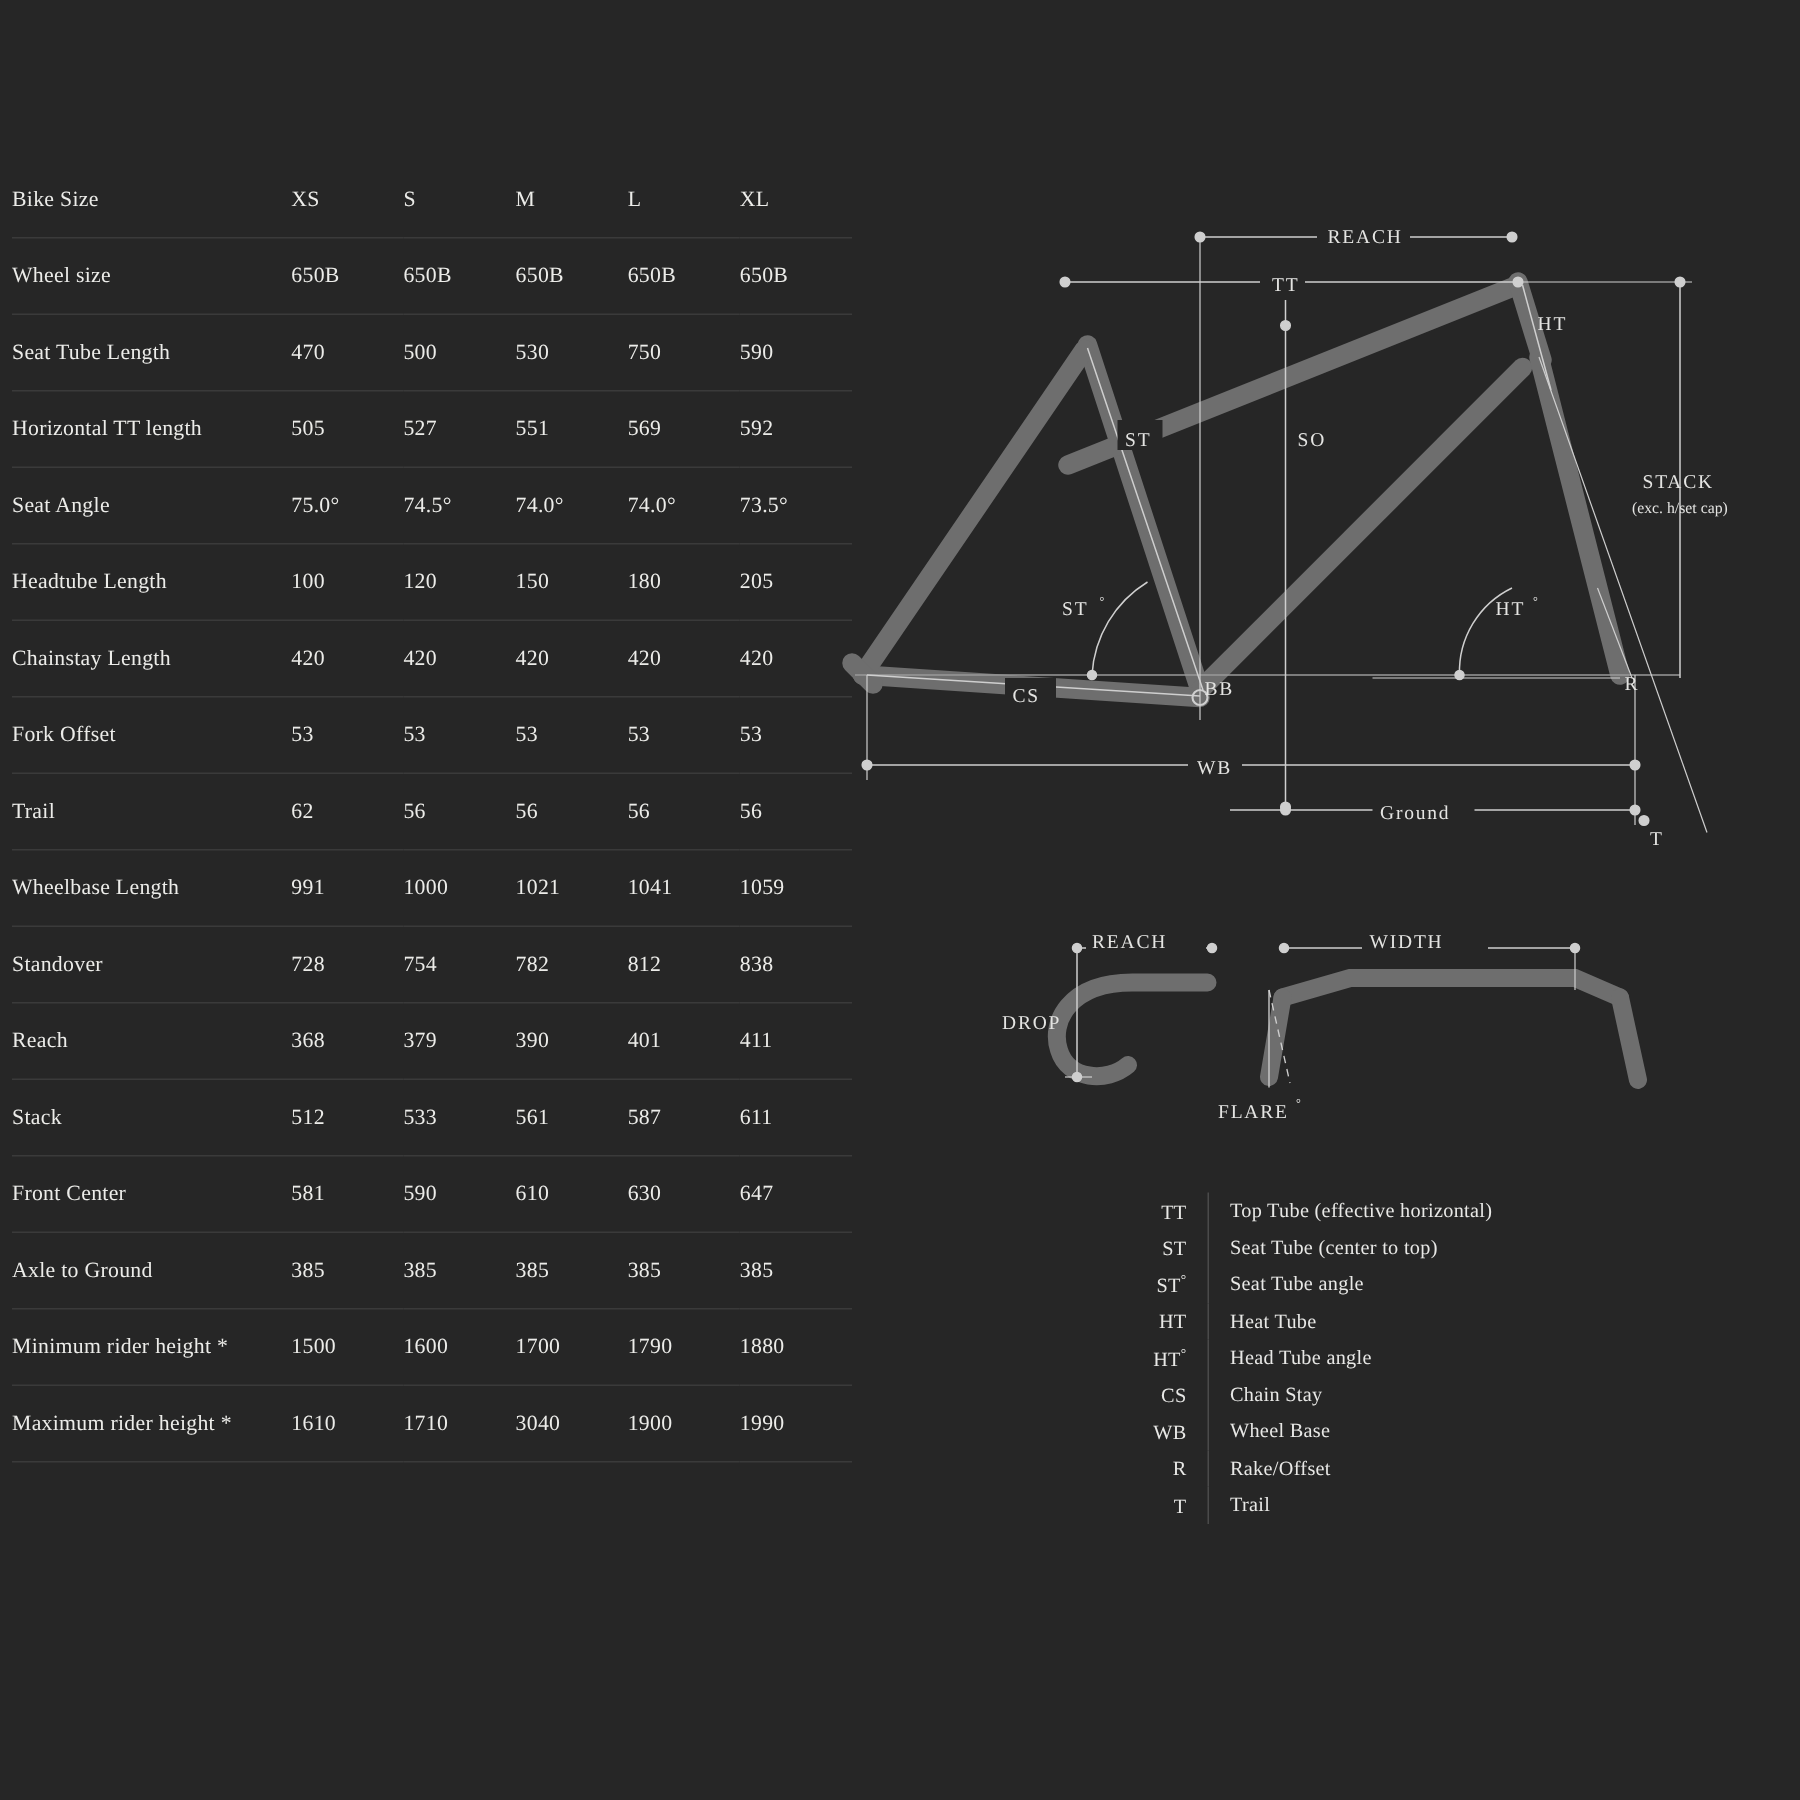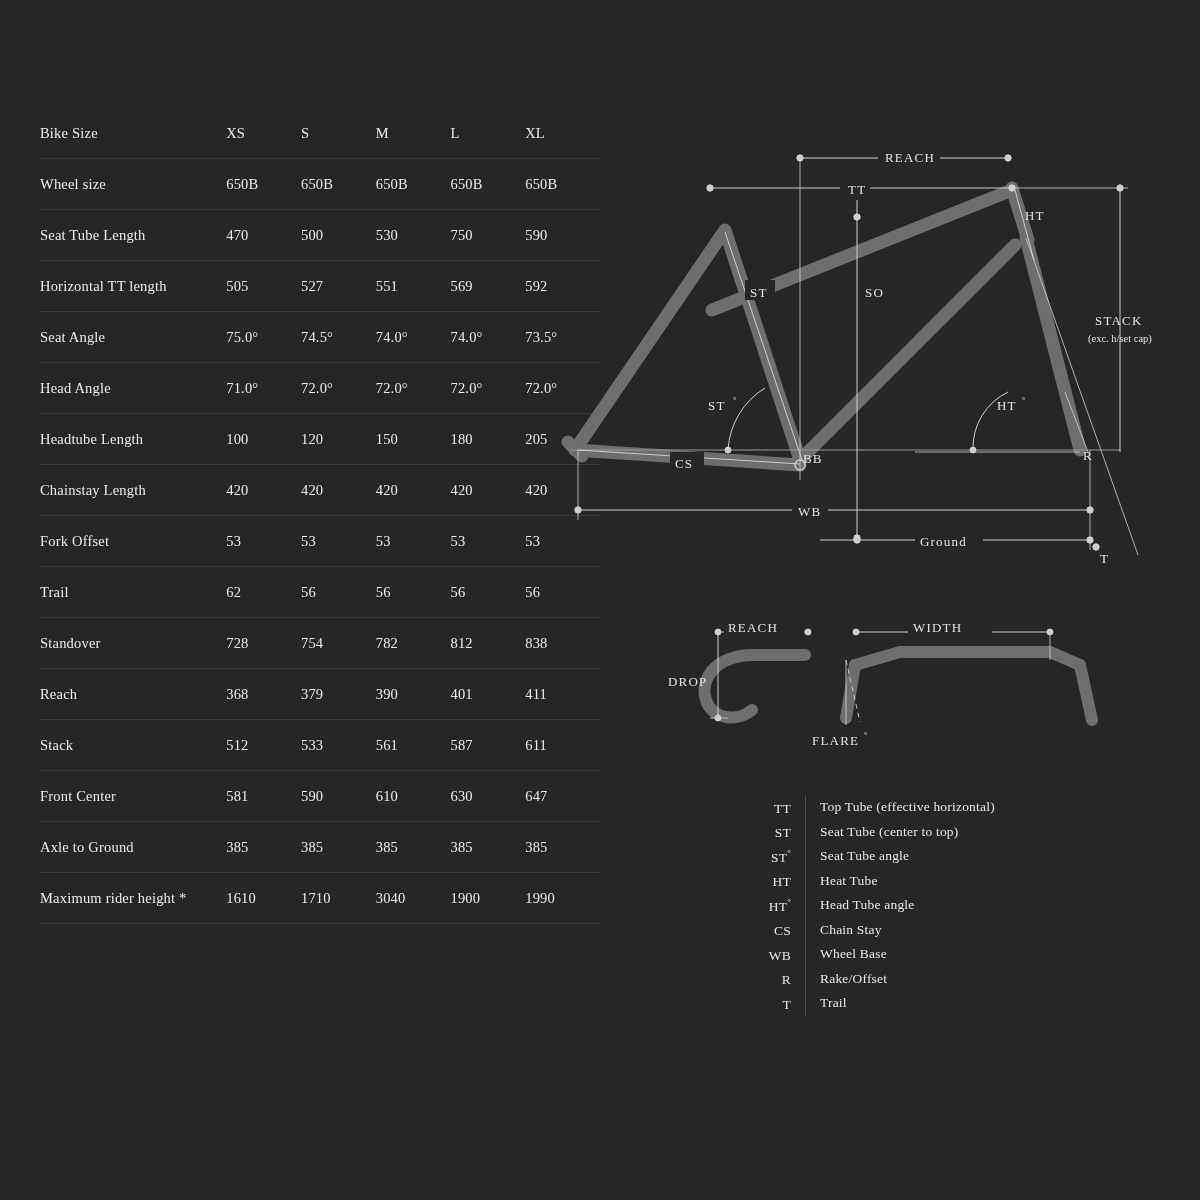--- a/index.html
+++ b/index.html
@@ -19,21 +19,20 @@
   
   #geo-table {
     position: absolute;
     left: 8px;
     top: 108px;
     width: 560px;
   }
   #geo-table table {
     border-collapse: collapse;
     width: 100%;
-    margin-left: 32px;
   }
   #geo-table td, #geo-table th {
     text-align: left;
     font-weight: normal;
     font-size: 14.5px;
     color: #ecece9;
     padding: 0 0 0 0;
     height: 50px;
     vertical-align: middle;
     white-space: nowrap;
@@ -145,28 +144,20 @@
       </tr>
       <tr>
         <td>Seat Angle</td>
         <td>75.0°</td>
         <td>74.5°</td>
         <td>74.0°</td>
         <td>74.0°</td>
         <td>73.5°</td>
       </tr>
       <tr>
-        <td>Head Angle</td>
-        <td>71.0°</td>
-        <td>72.0°</td>
-        <td>72.0°</td>
-        <td>72.0°</td>
-        <td>72.0°</td>
-      </tr>
-      <tr>
         <td>Headtube Length</td>
         <td>100</td>
         <td>120</td>
         <td>150</td>
         <td>180</td>
         <td>205</td>
       </tr>
       <tr>
         <td>Chainstay Length</td>
         <td>420</td>
@@ -185,20 +176,28 @@
       </tr>
       <tr>
         <td>Trail</td>
         <td>62</td>
         <td>56</td>
         <td>56</td>
         <td>56</td>
         <td>56</td>
       </tr>
       <tr>
+        <td>Wheelbase Length</td>
+        <td>991</td>
+        <td>1000</td>
+        <td>1021</td>
+        <td>1041</td>
+        <td>1059</td>
+      </tr>
+      <tr>
         <td>Standover</td>
         <td>728</td>
         <td>754</td>
         <td>782</td>
         <td>812</td>
         <td>838</td>
       </tr>
       <tr>
         <td>Reach</td>
         <td>368</td>
@@ -223,20 +222,28 @@
         <td>630</td>
         <td>647</td>
       </tr>
       <tr>
         <td>Axle to Ground</td>
         <td>385</td>
         <td>385</td>
         <td>385</td>
         <td>385</td>
         <td>385</td>
+      </tr>
+      <tr>
+        <td>Minimum rider height *</td>
+        <td>1500</td>
+        <td>1600</td>
+        <td>1700</td>
+        <td>1790</td>
+        <td>1880</td>
       </tr>
       <tr>
         <td>Maximum rider height *</td>
         <td>1610</td>
         <td>1710</td>
         <td>3040</td>
         <td>1900</td>
         <td>1990</td>
       </tr>
     </tbody>

